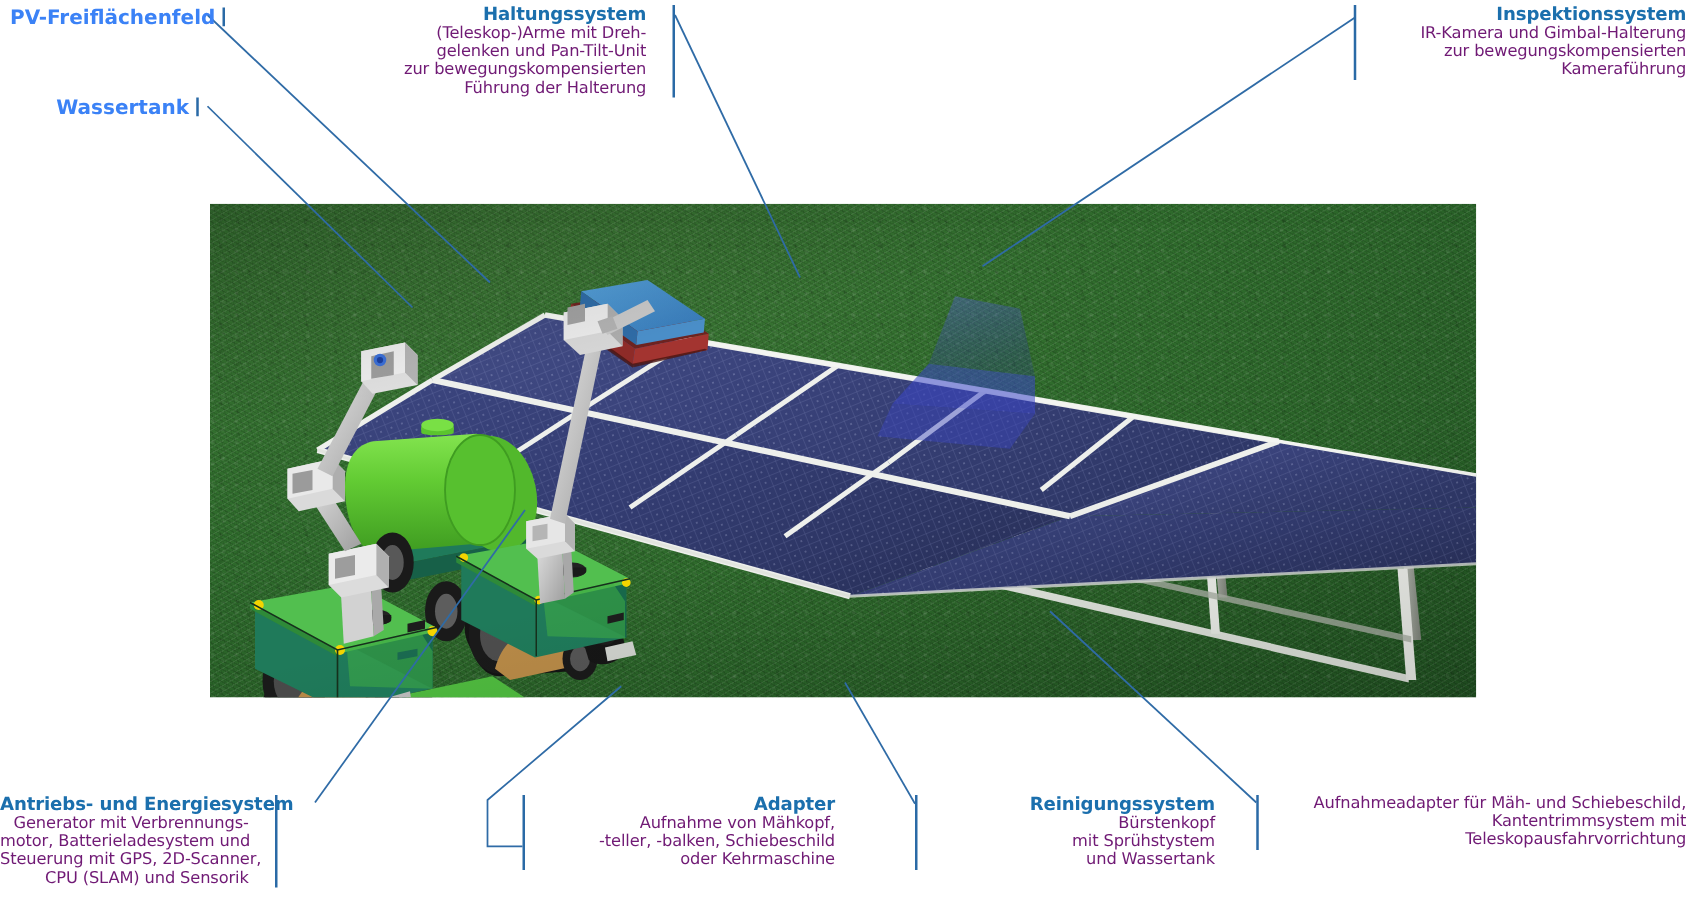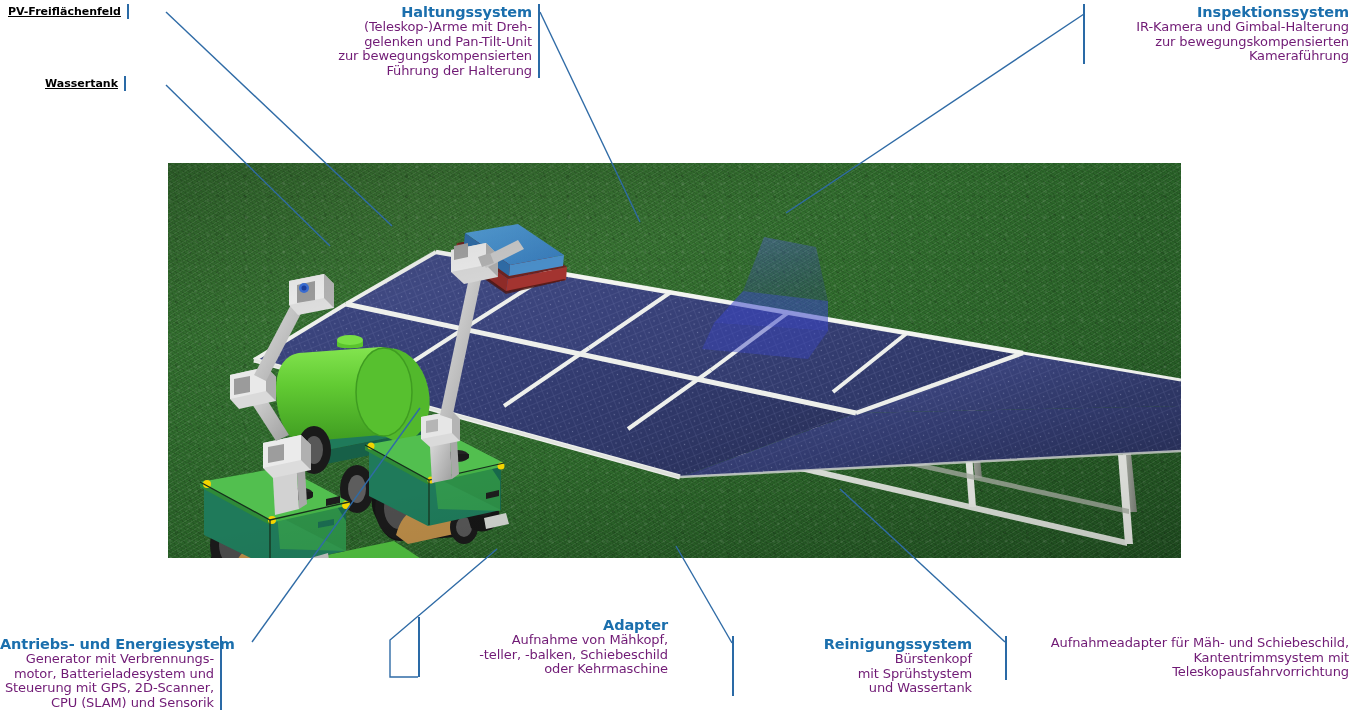--- a/index.html
+++ b/index.html
@@ -70,26 +70,26 @@
     white-space: nowrap;
     letter-spacing: -.1px;
   }
   .label .body {
     font-size: 13px;
     color: #701a75;
     letter-spacing: -.1px;
   }
   .label .body div { white-space: nowrap; }
 
-  .label.right-rule  { text-align: right;  padding-right: 6px; border-right: 2px solid #2a6aa6; }
+  .label.right-rule  { text-align: right;  padding-right: 21px; border-right: 2px solid #2a6aa6; }
   .label.left-rule   { text-align: right;   padding-left: 7px;  border-left: 2px solid #2a6aa6; }
 
   
   .titleonly { position: absolute; z-index: 8; display: flex; align-items: center; }
-  .titleonly .ttl { font-weight: bold; font-size: 11px; color: #000000; white-space: nowrap; text-decoration: underline; }
+  .titleonly .ttl { font-weight: bold; font-size: 16px; color: #3b82f6; white-space: nowrap; }
   .titleonly .tick { width: 2px; height: 15px; background: #2a6aa6; margin-left: 6px; }
 </style>
 </head>
 <body>
 
 <div id="stage">
 
   <div id="scene-wrap">
     <div id="scene">
       <div class="grass"></div>
@@ -435,21 +435,21 @@
   <div class="label right-rule" style="left:0px; top:636px; width:222px;">
     <div class="ttl">Antriebs- und Energiesystem</div>
     <div class="body">
       <div>Generator mit Verbrennungs-</div>
       <div>motor, Batterieladesystem und</div>
       <div>Steuerung mit GPS, 2D-Scanner,</div>
       <div>CPU (SLAM) und Sensorik</div>
     </div>
   </div>
 
-  <div class="label left-rule" style="left:418px; top:617px; width:250px;padding-left:20px;">
+  <div class="label left-rule" style="left:418px; top:636px; width:250px;padding-left:20px;">
     <div class="ttl">Adapter</div>
     <div class="body">
       <div>Aufnahme von Mähkopf,</div>
       <div>-teller, -balken, Schiebeschild</div>
       <div>oder Kehrmaschine</div>
     </div>
   </div>
 
   <div class="label left-rule" style="left:732px; top:636px; width:240px;">
     <div class="ttl">Reinigungssystem</div>

